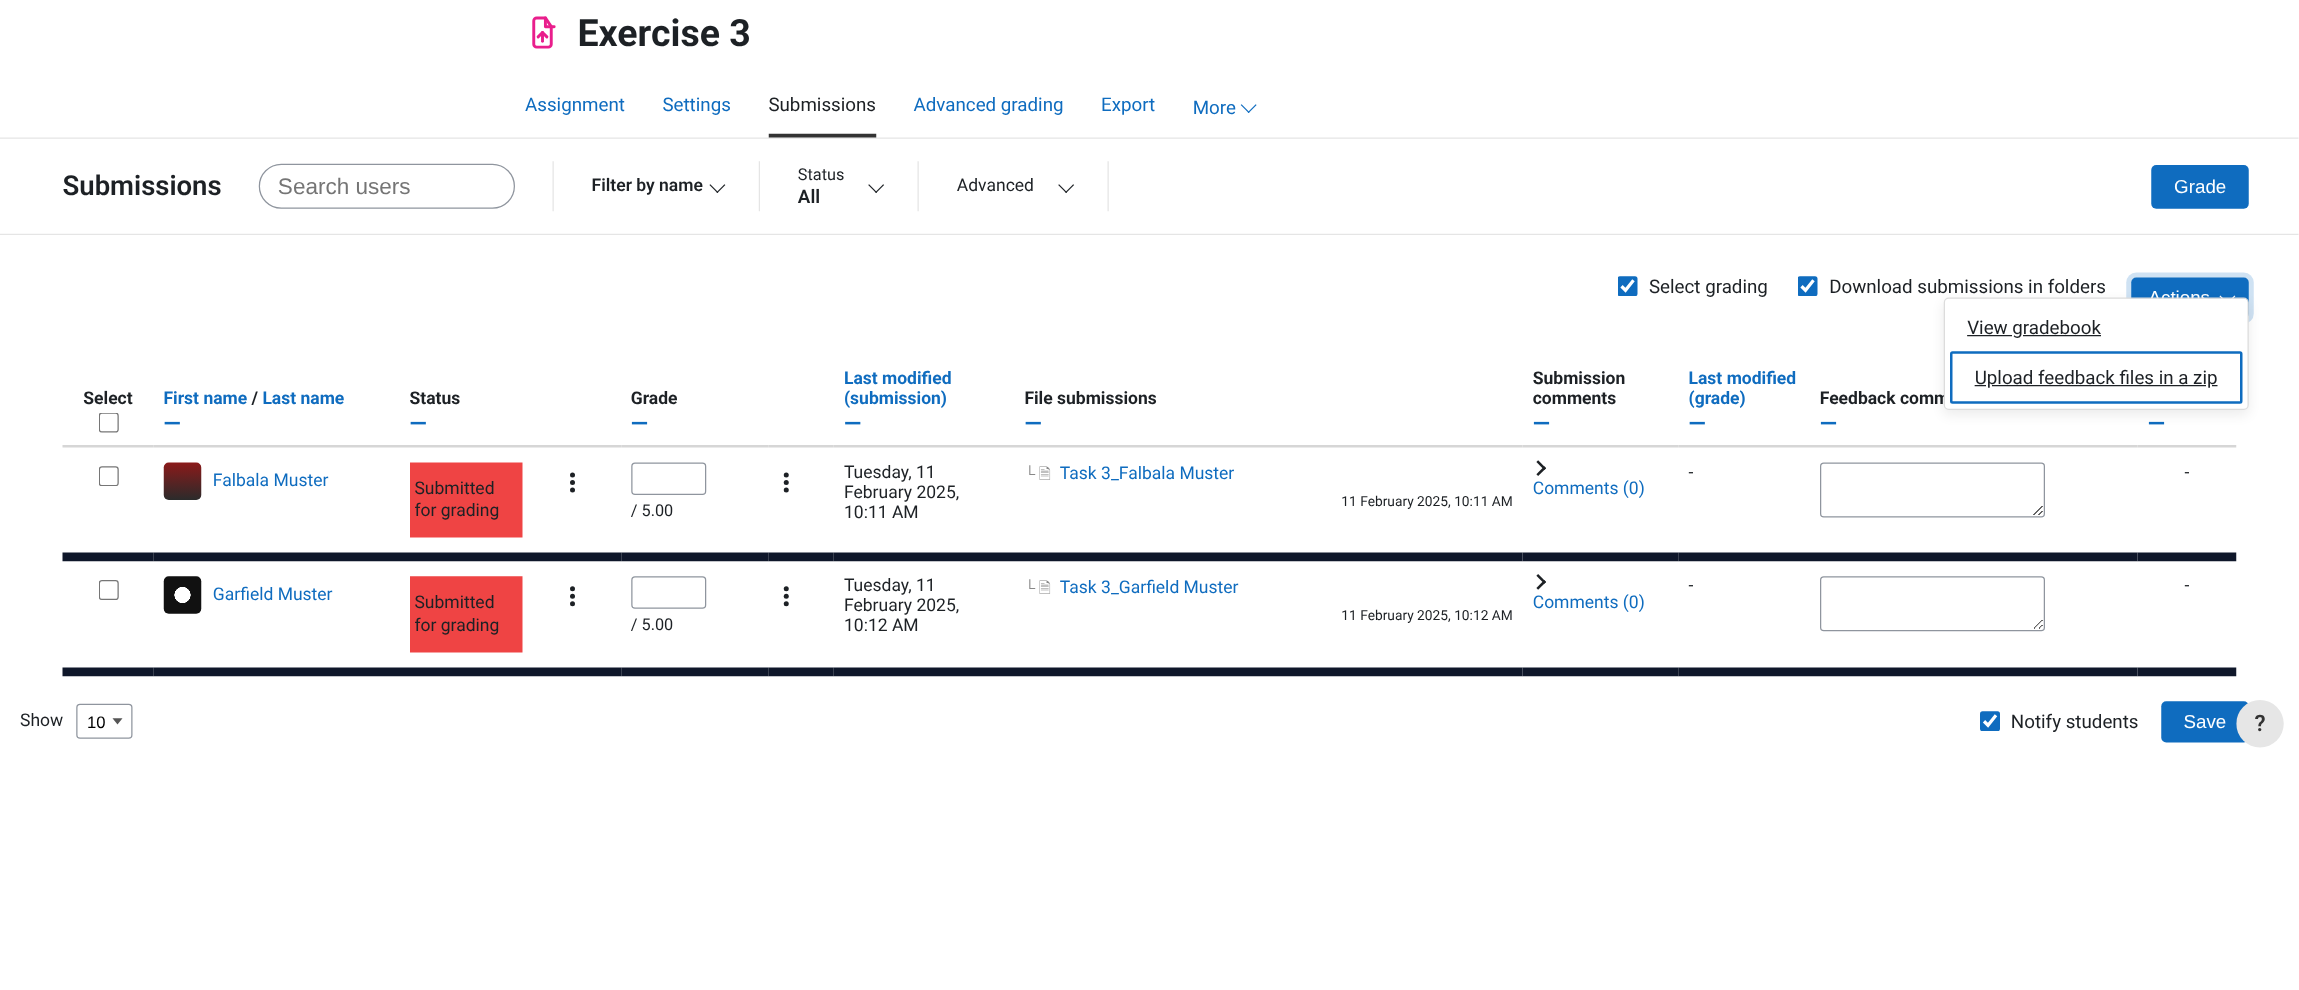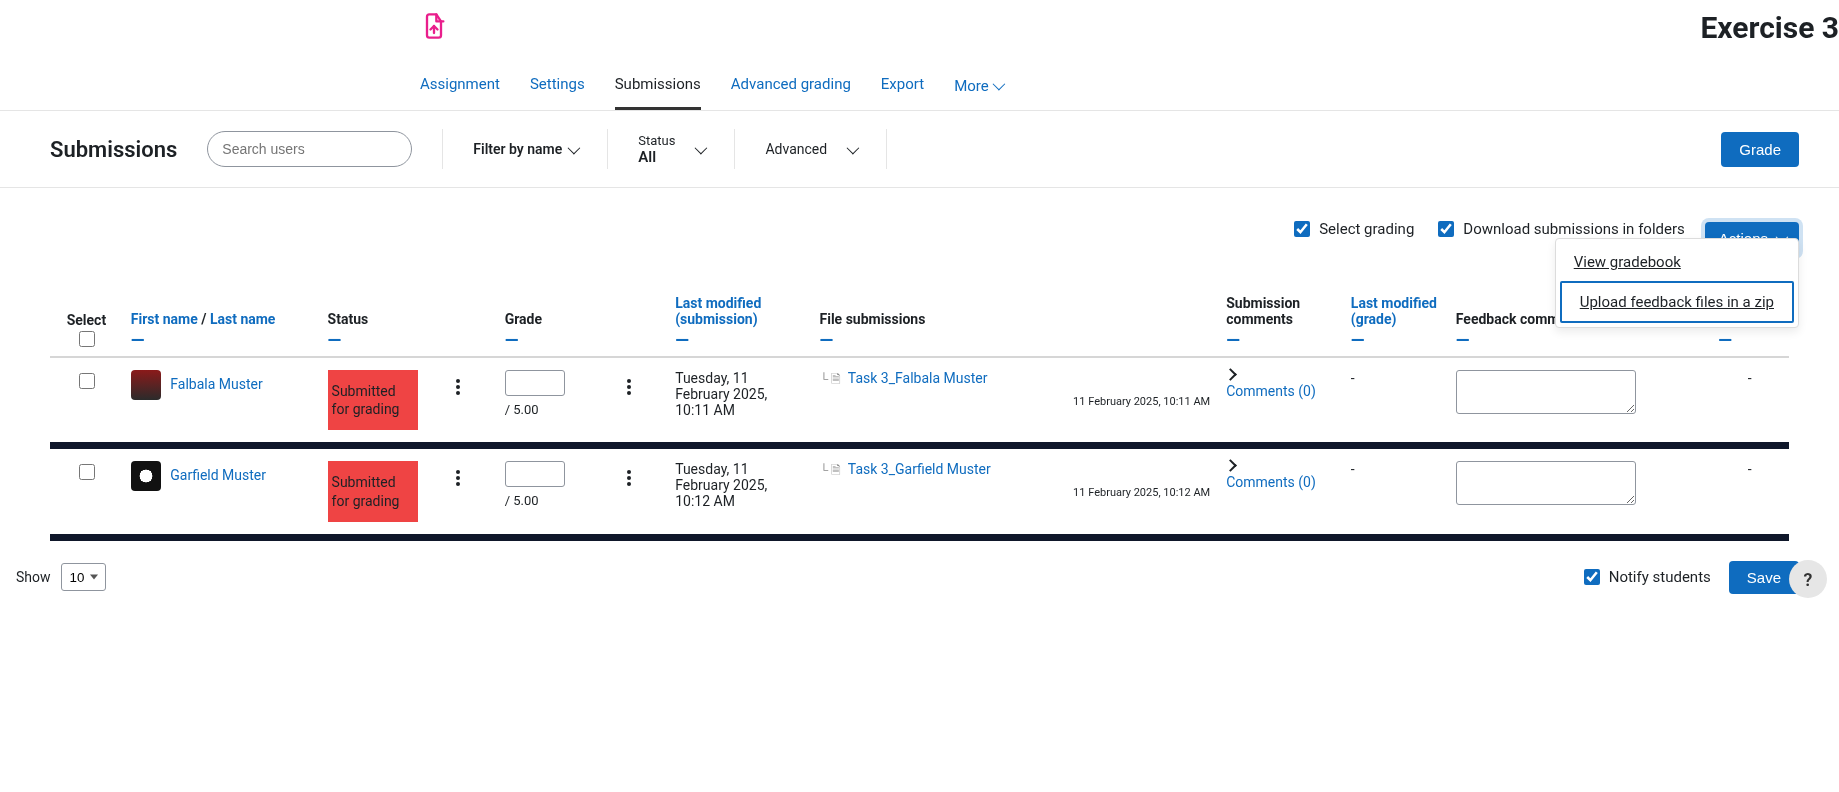--- a/index.html
+++ b/index.html
@@ -12,21 +12,20 @@
     width: 1839px;
   }
   a { color: #0f6cbf; text-decoration: none; cursor: pointer; }
   .header-area {
     padding: 10px 0 0 420px;
   }
   .page-title-row {
     display: flex;
     align-items: center;
     gap: 14px;
-    justify-content: space-between;
   }
   .upload-icon svg { width: 28px; height: 28px; }
   .page-title {
     font-size: 30px;
     font-weight: 700;
   }
   .tabs {
     display: flex;
     gap: 30px;
     margin-top: 30px;
@@ -73,21 +72,21 @@
   .section-title {
     font-size: 22px;
     font-weight: 600;
   }
   .search-input {
     width: 205px;
     height: 36px;
     border: 1px solid #8f959e;
     border-radius: 18px;
     padding: 0 14px;
-    font-size: 14px;
+    font-size: 18px;
   }
   .vsep {
     width: 1px;
     height: 40px;
     background: #e5e5e5;
   }
   .filter-block {
     display:flex;
     align-items:center;
     gap: 6px;

